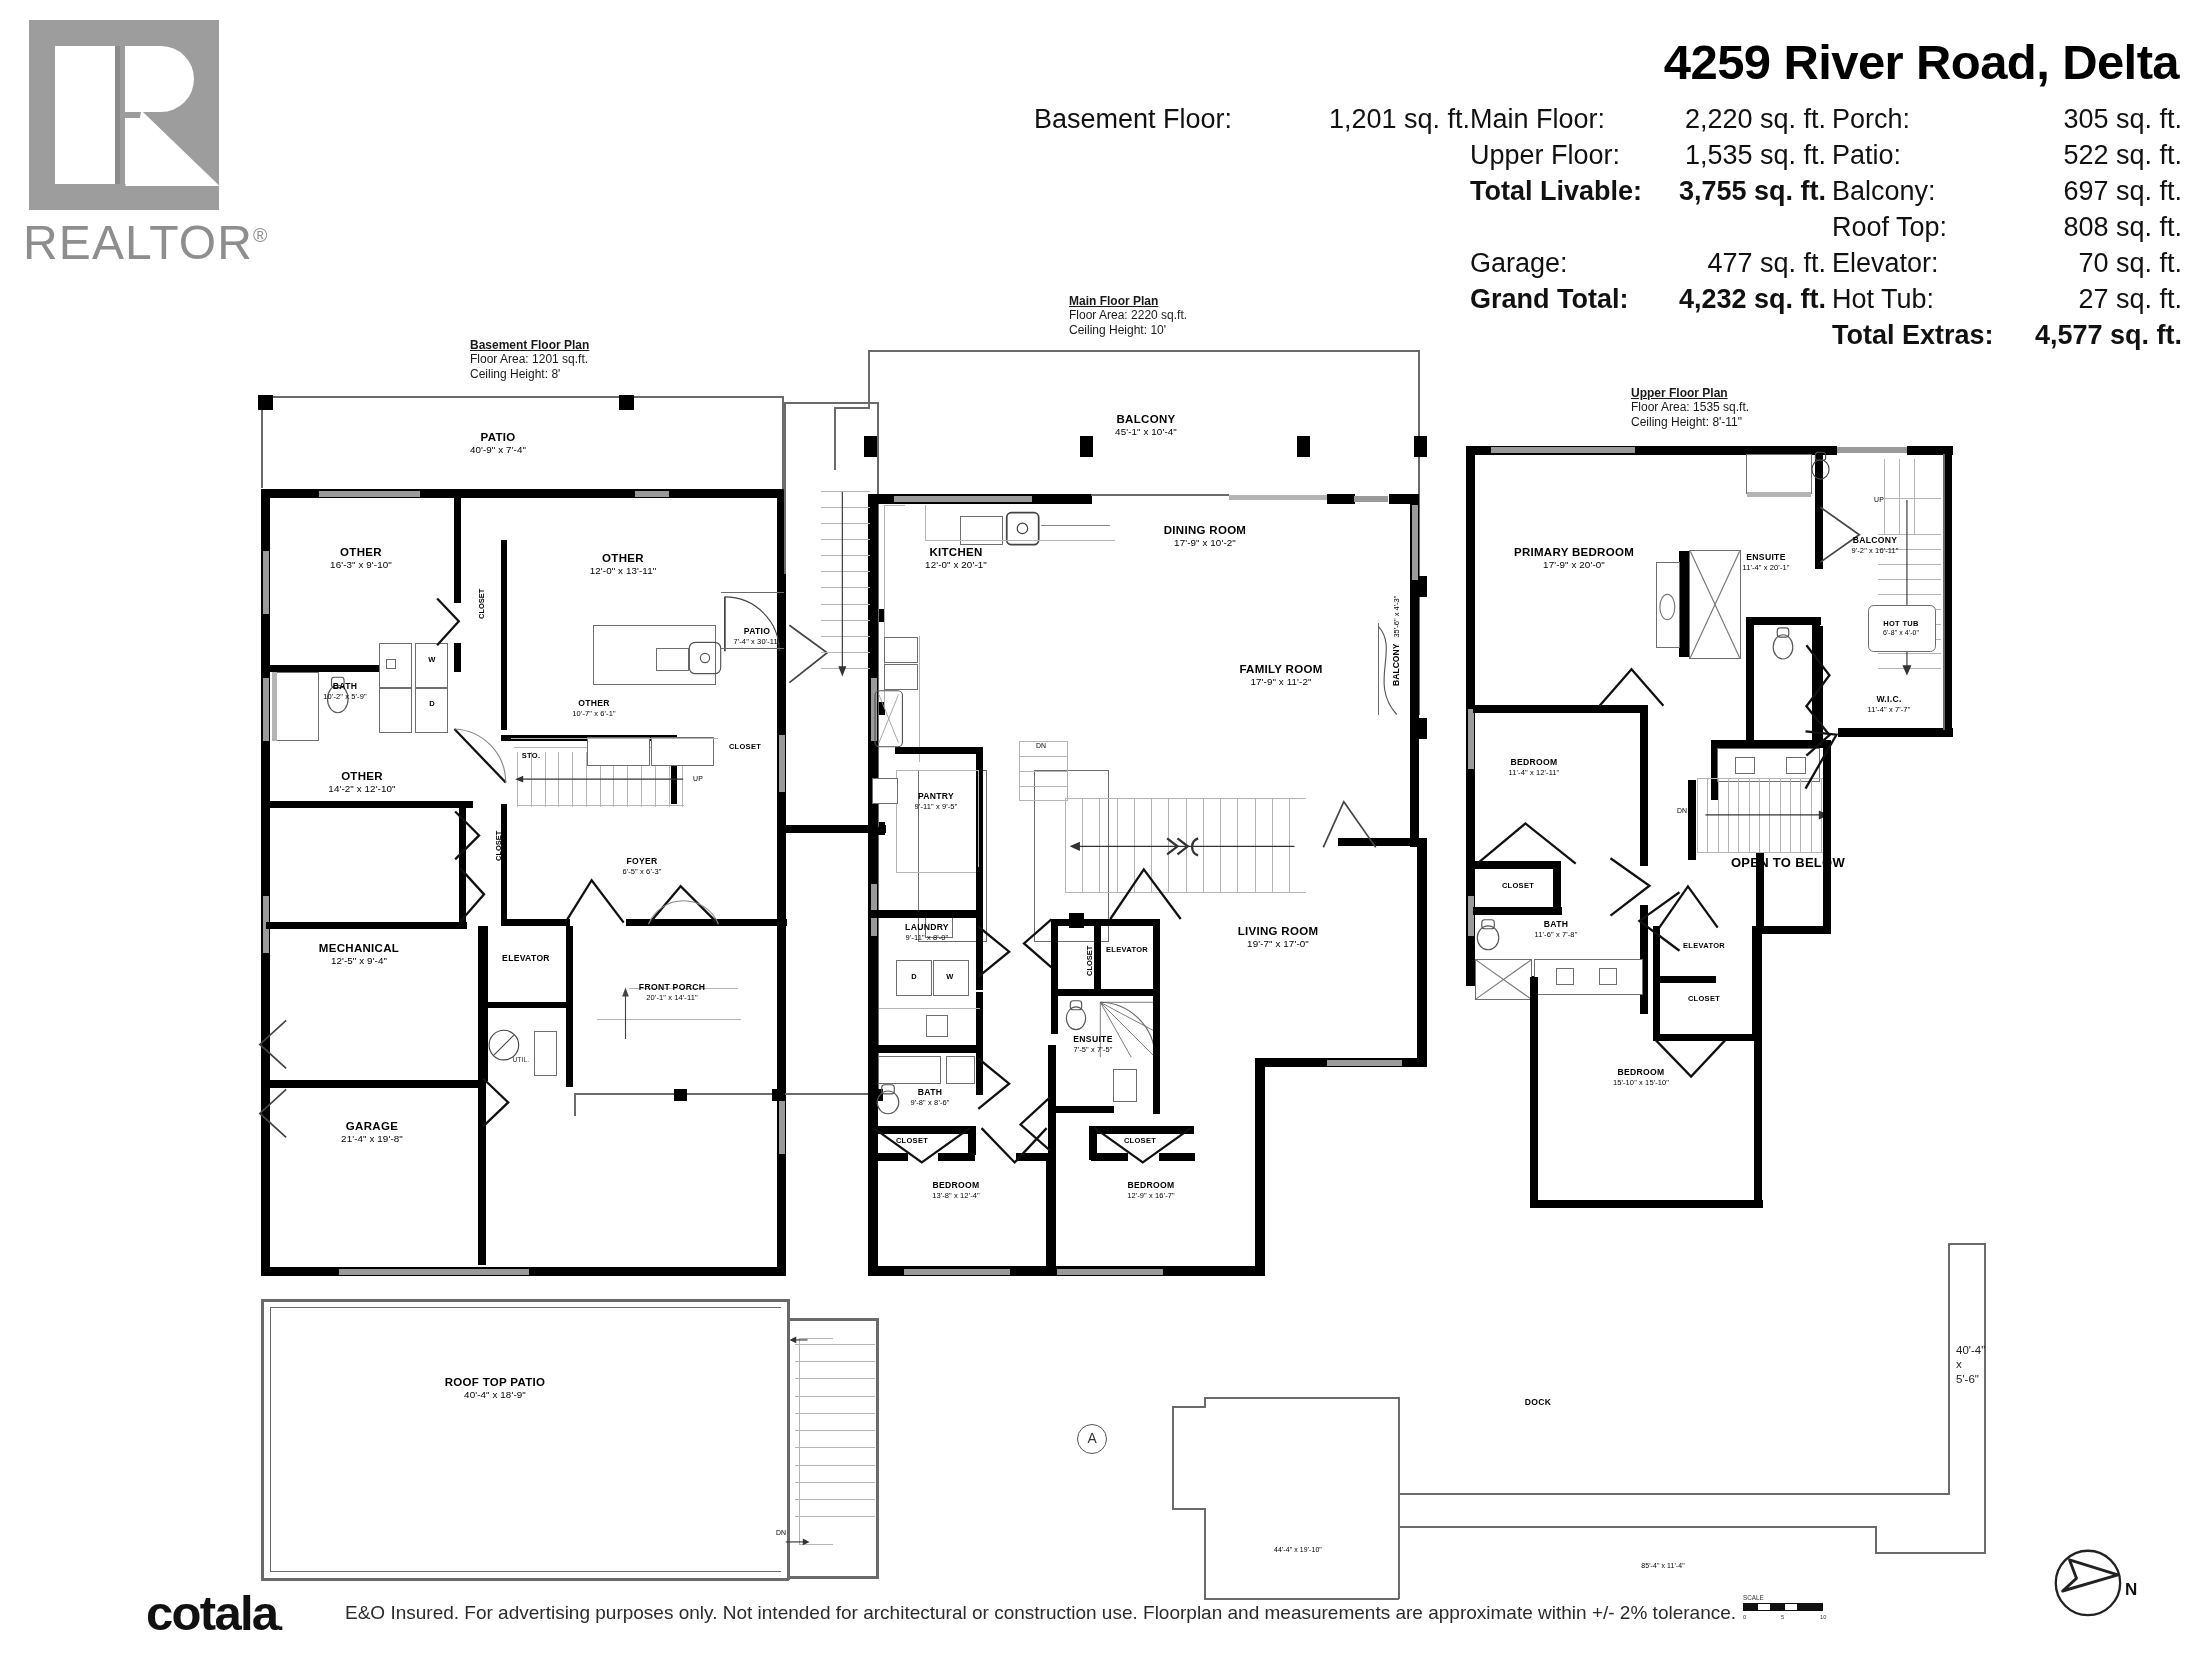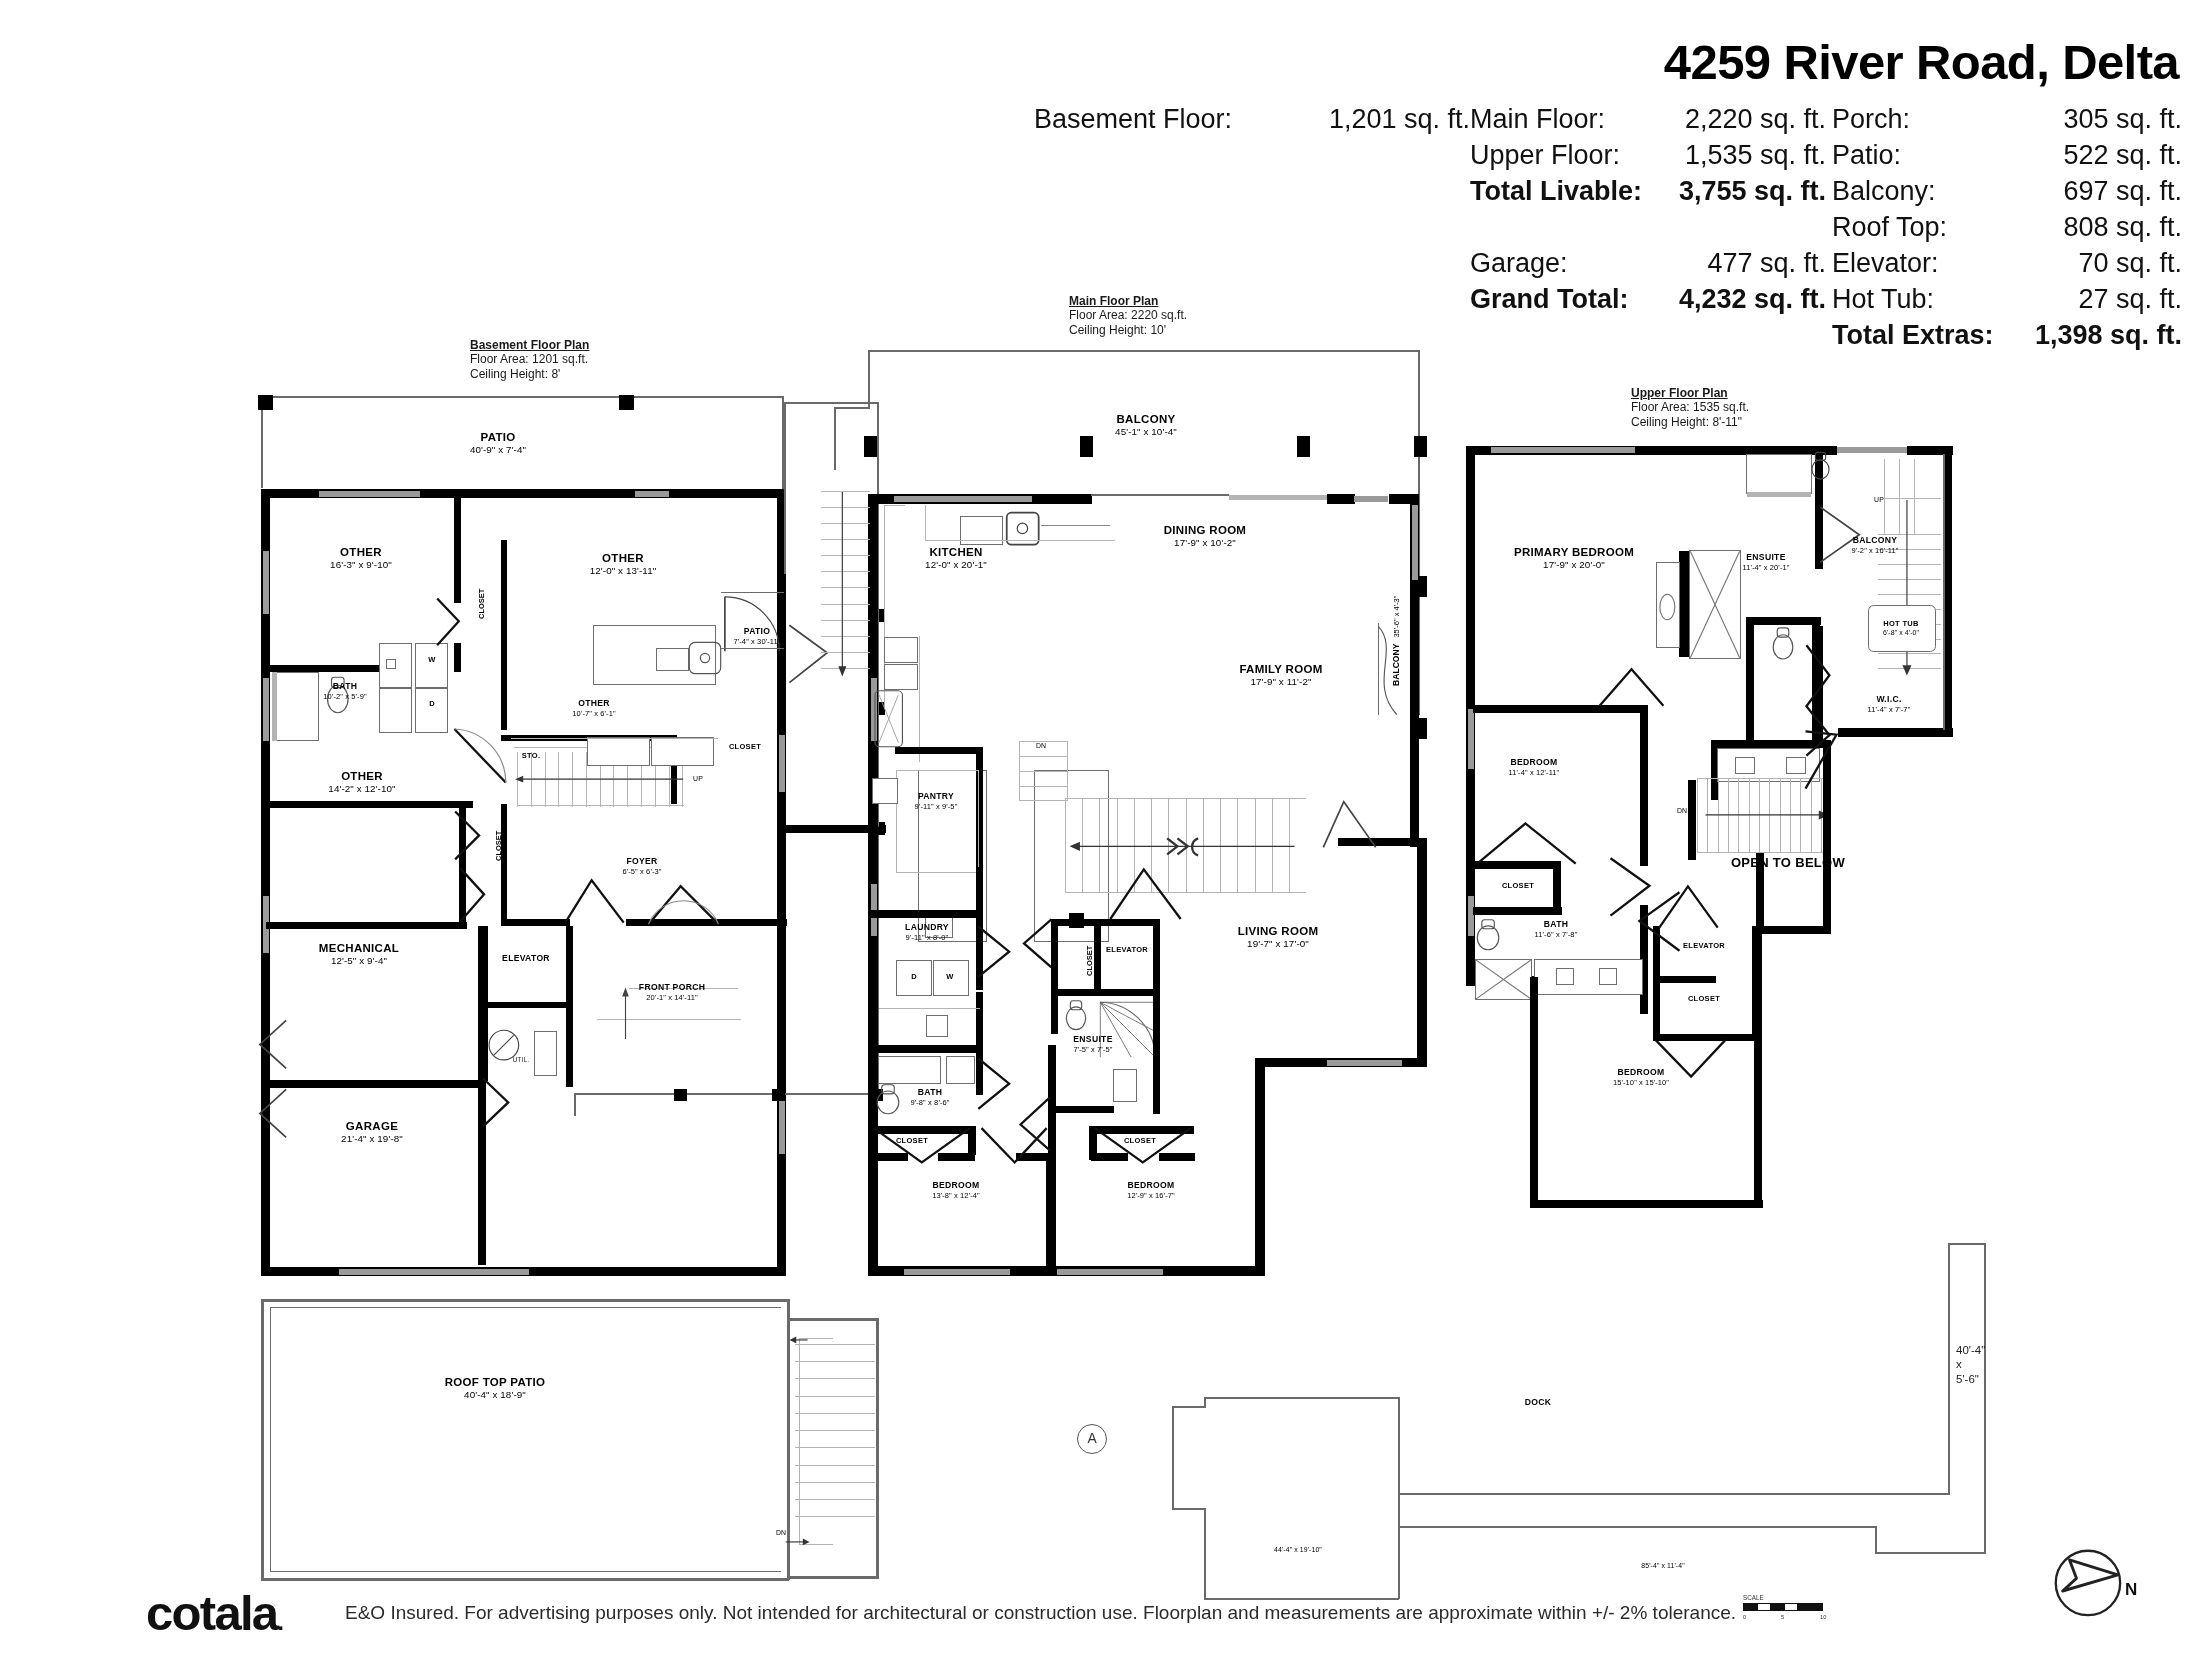--- a/index.html
+++ b/index.html
@@ -80,20 +80,33 @@
             border:1.1px solid #555; border-radius:50%; color:#333; font-size:13.8px;
             text-align:center; line-height:27.6px; }
 
   svg { display:block; overflow:visible; }
 </style>
 </head>
 <body>
 
 <div id="page">
 
+  <div class="realtor-logo">
+    <div class="realtor-mark">
+      <div class="rm-bar" style="left:26px;  top:26px;  width:60px; height:138px;"></div>
+      <div class="rm-bar" style="left:96px; top:26px;  width:69px; height:66px;
+            border-radius:0 34px 34px 0;"></div>
+      <div class="rm-bar" style="left:96px; top:98px; width:23px;  height:66px;"></div>
+      <svg style="position:absolute; left:96px; top:86px;" width="95" height="80" viewBox="0 0 165 140">
+        <polygon points="0,140 165,140 28,8" fill="#ffffff"></polygon>
+      </svg>
+      <div class="rm-bar" style="left:86px; top:26px; width:5.7px; height:138px; background:#8a8a8a;"></div>
+    </div>
+    <div class="realtor-word"><span>REALTOR</span><span class="realtor-reg">®</span></div>
+  </div>
 
   <div class="addr-title">4259 River Road, Delta</div>
 
   <div class="hdr-area">
 
     <div class="col col-a">
       <div class="row">
         <span class="lbl">Basement Floor:</span>
         <span class="val">1,201 sq. ft.</span>
       </div>
@@ -143,21 +156,21 @@
       <div class="row">
         <span class="lbl">Elevator:</span>
         <span class="val">70  sq. ft.</span>
       </div>
       <div class="row">
         <span class="lbl">Hot Tub:</span>
         <span class="val">27  sq. ft.</span>
       </div>
       <div class="row bold">
         <span class="lbl">Total Extras:</span>
-        <span class="val">1,398 sq. ft.</span>
+        <span class="val">4,577 sq. ft.</span>
       </div>
     </div>
   </div>
 
   <div class="plan-title" style="left:470px; top:338px;">
     <span class="t">Basement Floor Plan</span>
     <span>Floor Area: 1201 sq.ft.</span><br>
     <span>Ceiling Height: 8'</span>
   </div>
 

